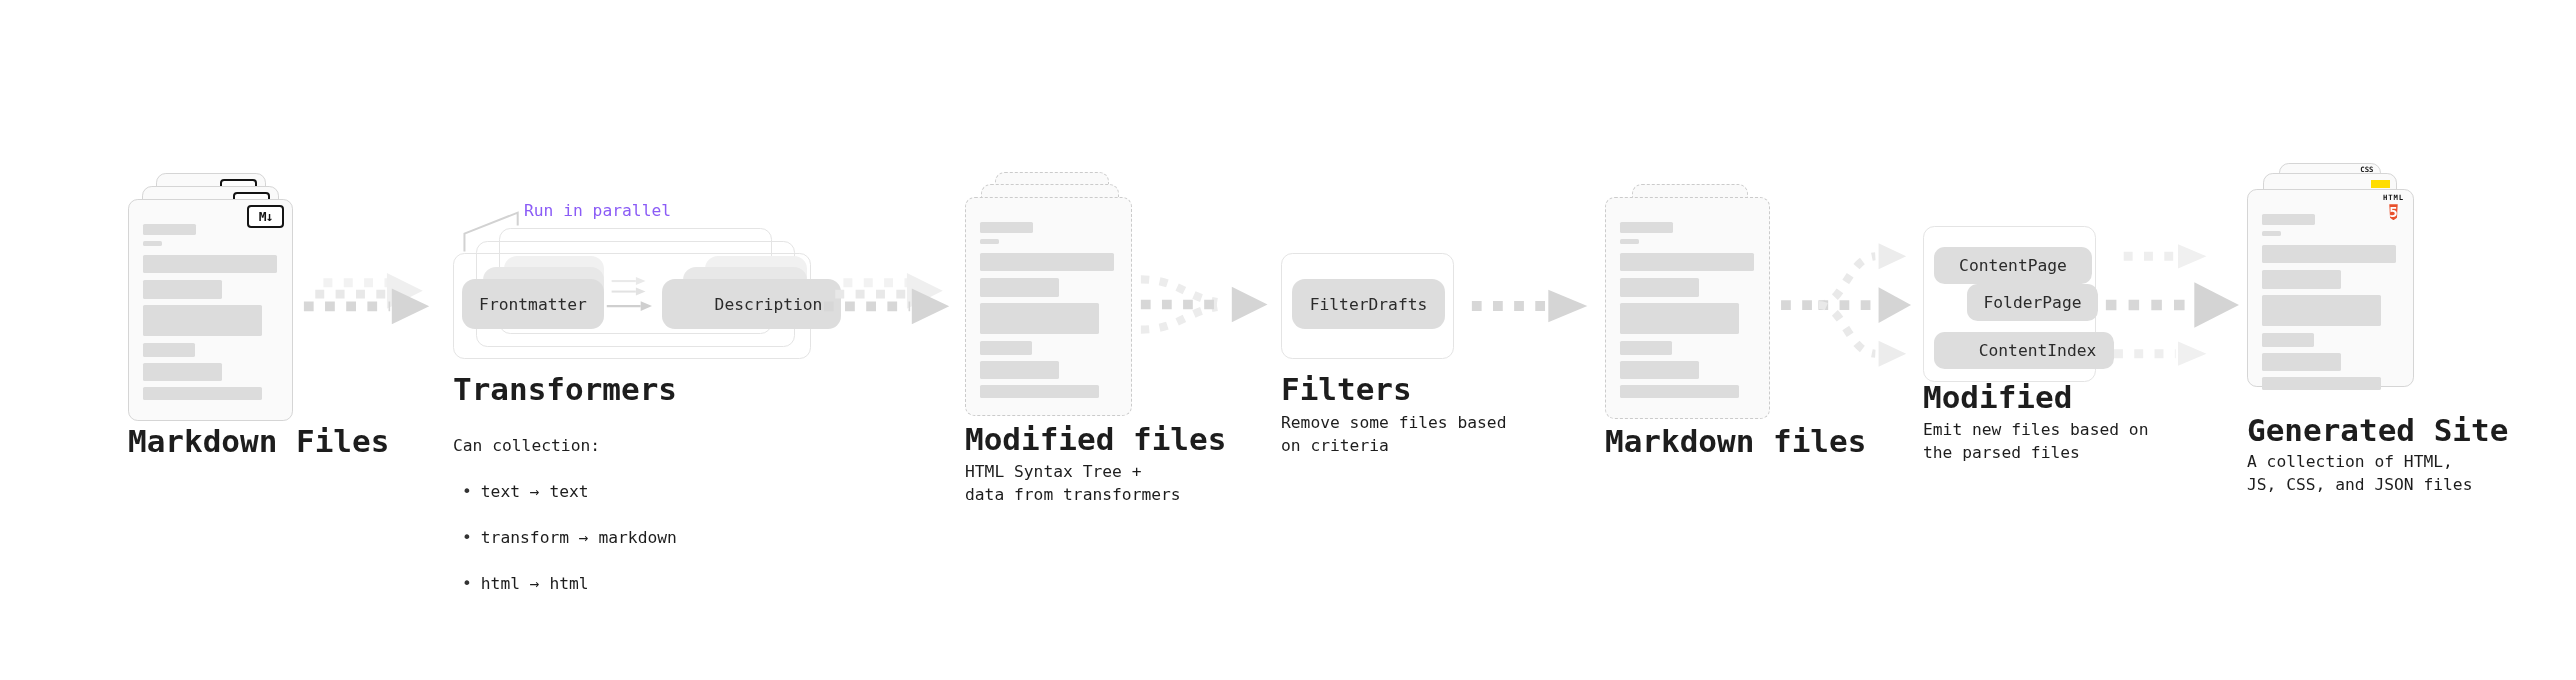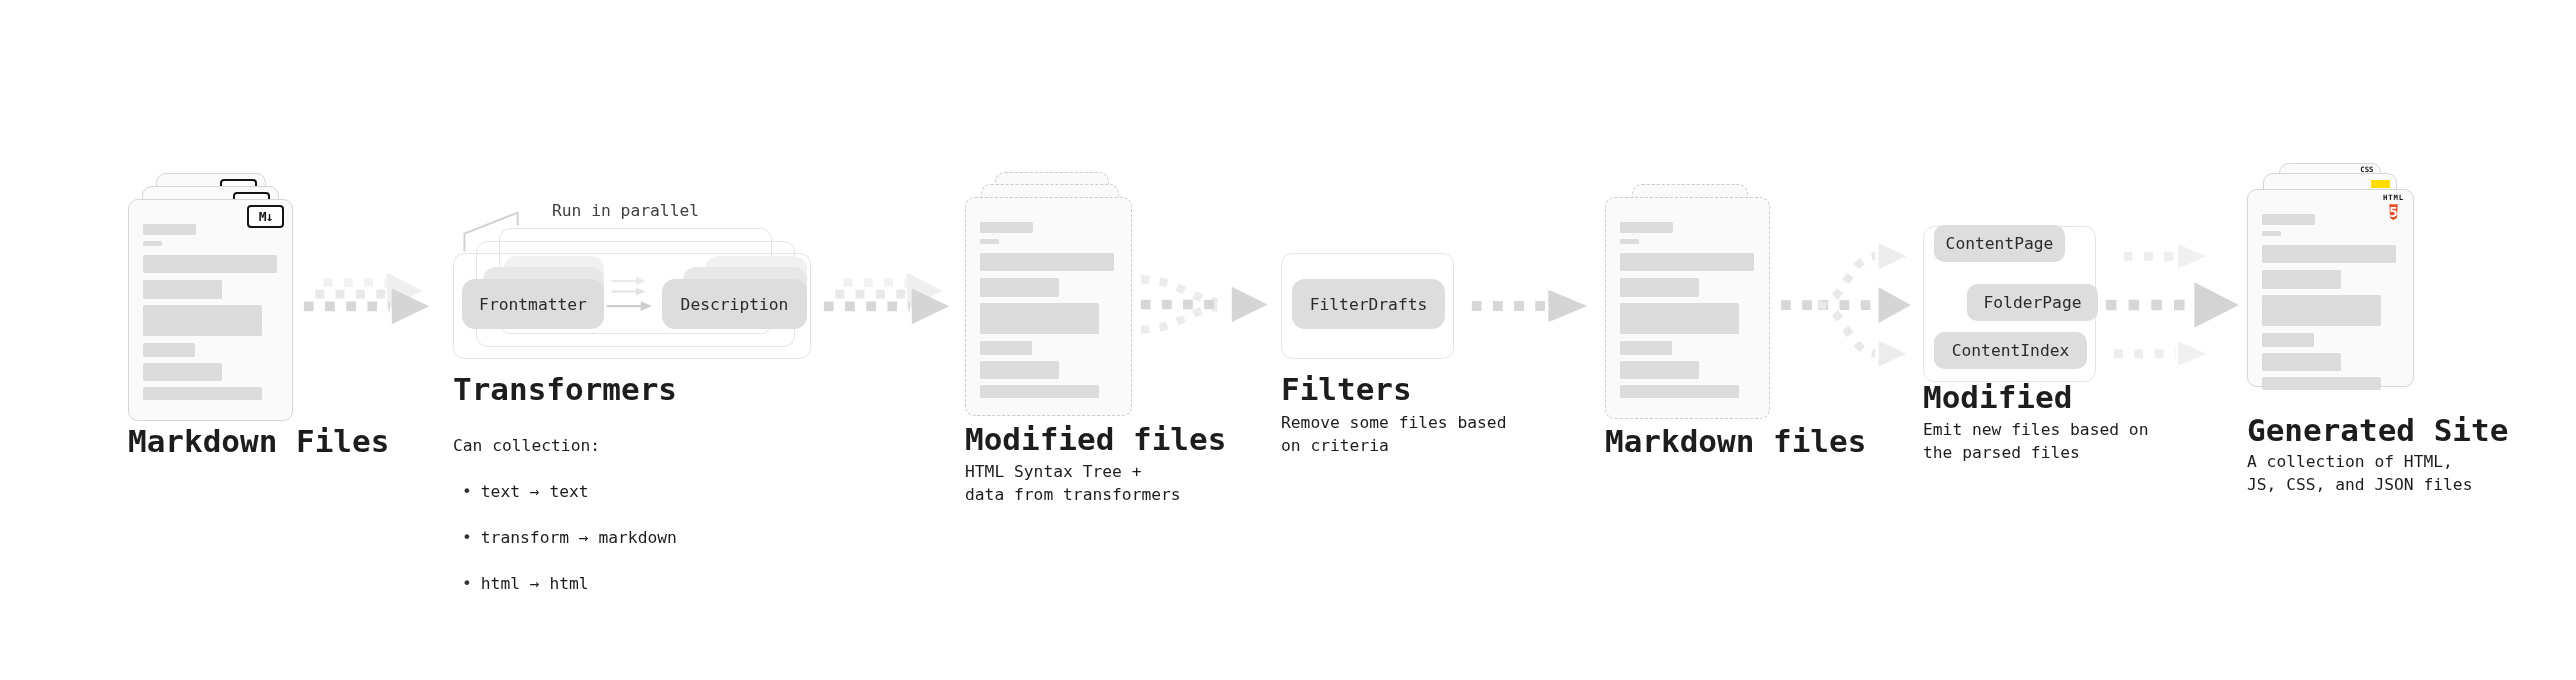--- a/index.html
+++ b/index.html
@@ -81,21 +81,21 @@
     font-size:31px;font-weight:600;line-height:24.4px;
     color:#1d1d1d;white-space:nowrap;
   }
   .desc{
     position:absolute;
     font-size:16.3px;line-height:23px;
     color:#1d1d1d;white-space:pre-line;
   }
   .note{
     position:absolute;
-    font-size:16.3px;color:#404040;white-space:nowrap;margin-left:28px;
+    font-size:16.3px;color:#8b5cf6;white-space:nowrap;
   }
   .bullet-row{padding-left:9px;}
   .bullet-row .bullet{margin-right:9px;color:#333;}
 
   .arrow{position:absolute;}
 </style>
 </head>
 <body>
 
 <div class="canvas">
@@ -149,21 +149,21 @@
       <line x1="8" y1="10" x2="38" y2="10" stroke="#e9e9e9" stroke-width="2.5"></line>
         <polygon points="38,5 50,10 38,15" fill="#e9e9e9"></polygon>
       <line x1="8" y1="23" x2="38" y2="23" stroke="#e2e2e2" stroke-width="2.5"></line>
         <polygon points="38,18 50,23 38,28" fill="#e2e2e2"></polygon>
       <line x1="2" y1="41" x2="44" y2="41" stroke="#cfcfcf" stroke-width="2.5"></line>
         <polygon points="44,35 58,41 44,47" fill="#cfcfcf"></polygon>
     </svg>
 
     <div class="pill ghost2" style="left:705px;top:256px;width:102px;height:50px;"></div>
     <div class="pill ghost1" style="left:683px;top:267px;width:124px;height:50px;"></div>
-    <div class="pill" style="left:662px;top:279px;width:145px;height:50px;">Description</div>
+    <div class="pill" style="left:662px;top:279px;width:145px;height:50px;padding-left:34px;">Description</div>
 
     <div class="heading" style="left:453px;top:377px;">Transformers</div>
     <div class="desc" style="left:453px;top:411px;">
       <div>Can collection:</div>
       <div class="bullet-row"><span class="bullet">•</span><span>text → text</span></div>
       <div class="bullet-row"><span class="bullet">•</span><span>transform → markdown</span></div>
       <div class="bullet-row"><span class="bullet">•</span><span>html → html</span></div>
     </div>
   </div>
 
@@ -237,23 +237,23 @@
     <path d="M52,80 C84,80 88,22 122,20" fill="none" stroke="#e9e9e9" stroke-width="10" stroke-dasharray="10 13"></path>
     <polygon points="126,4 160,20 126,36" fill="#ececec"></polygon>
     <line x1="52" y1="80" x2="122" y2="80" stroke="#d7d7d7" stroke-width="12" stroke-dasharray="12 14"></line>
     <polygon points="126,58 166,80 126,102" fill="#d5d5d5"></polygon>
     <path d="M52,80 C84,80 88,138 122,140" fill="none" stroke="#e9e9e9" stroke-width="10" stroke-dasharray="10 13"></path>
     <polygon points="126,124 160,140 126,156" fill="#ececec"></polygon>
   </svg>
 
   <div class="stage">
     <div class="container-box" style="left:1923px;top:226px;width:173px;height:156px;"></div>
-    <div class="pill small" style="left:1934px;top:225px;width:131px;height:37px;">ContentPage</div>
+    <div class="pill small" style="left:1934px;top:247px;width:158px;height:37px;">ContentPage</div>
     <div class="pill small" style="left:1934px;top:284px;width:131px;height:37px;margin-left:33px;">FolderPage</div>
-    <div class="pill small" style="left:1934px;top:332px;width:153px;height:37px;">ContentIndex</div>
+    <div class="pill small" style="left:1934px;top:332px;width:153px;height:37px;padding-left:27px;">ContentIndex</div>
     <div class="heading" style="left:1923px;top:385px;">Modified</div>
     <div class="desc" style="left:1923px;top:418px;">Emit new files based on
 the parsed files</div>
   </div>
 
   <svg class="arrow" style="left:2101px;top:240px;" width="142" height="130" viewBox="0 0 175 160">
     <line x1="28" y1="20" x2="92" y2="20" stroke="#eeeeee" stroke-width="11" stroke-dasharray="11 14"></line>
     <polygon points="95,5 130,20 95,35" fill="#f0f0f0"></polygon>
     <line x1="6" y1="80" x2="112" y2="80" stroke="#d7d7d7" stroke-width="13" stroke-dasharray="13 15"></line>
     <polygon points="115,52 170,80 115,108" fill="#d4d4d4"></polygon>

